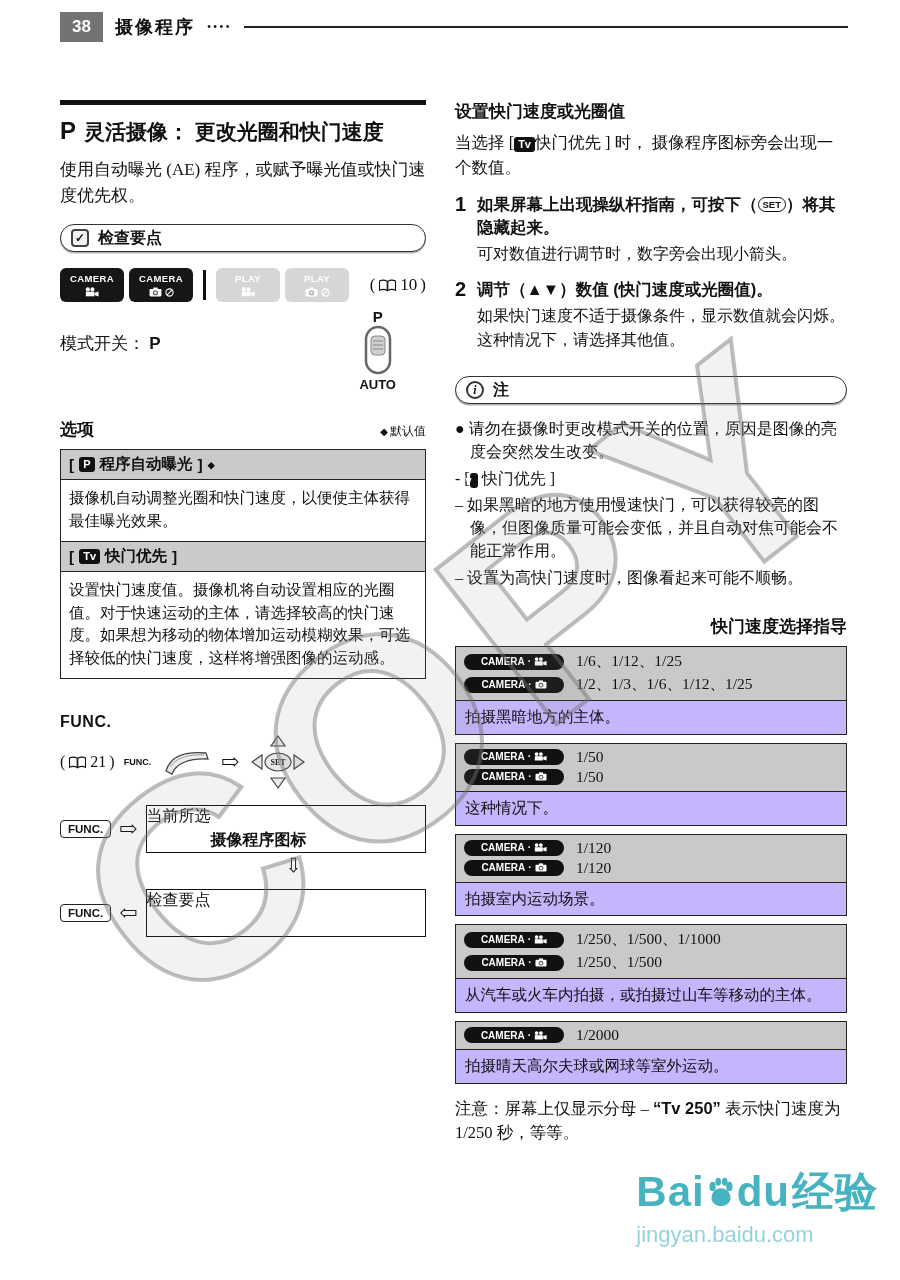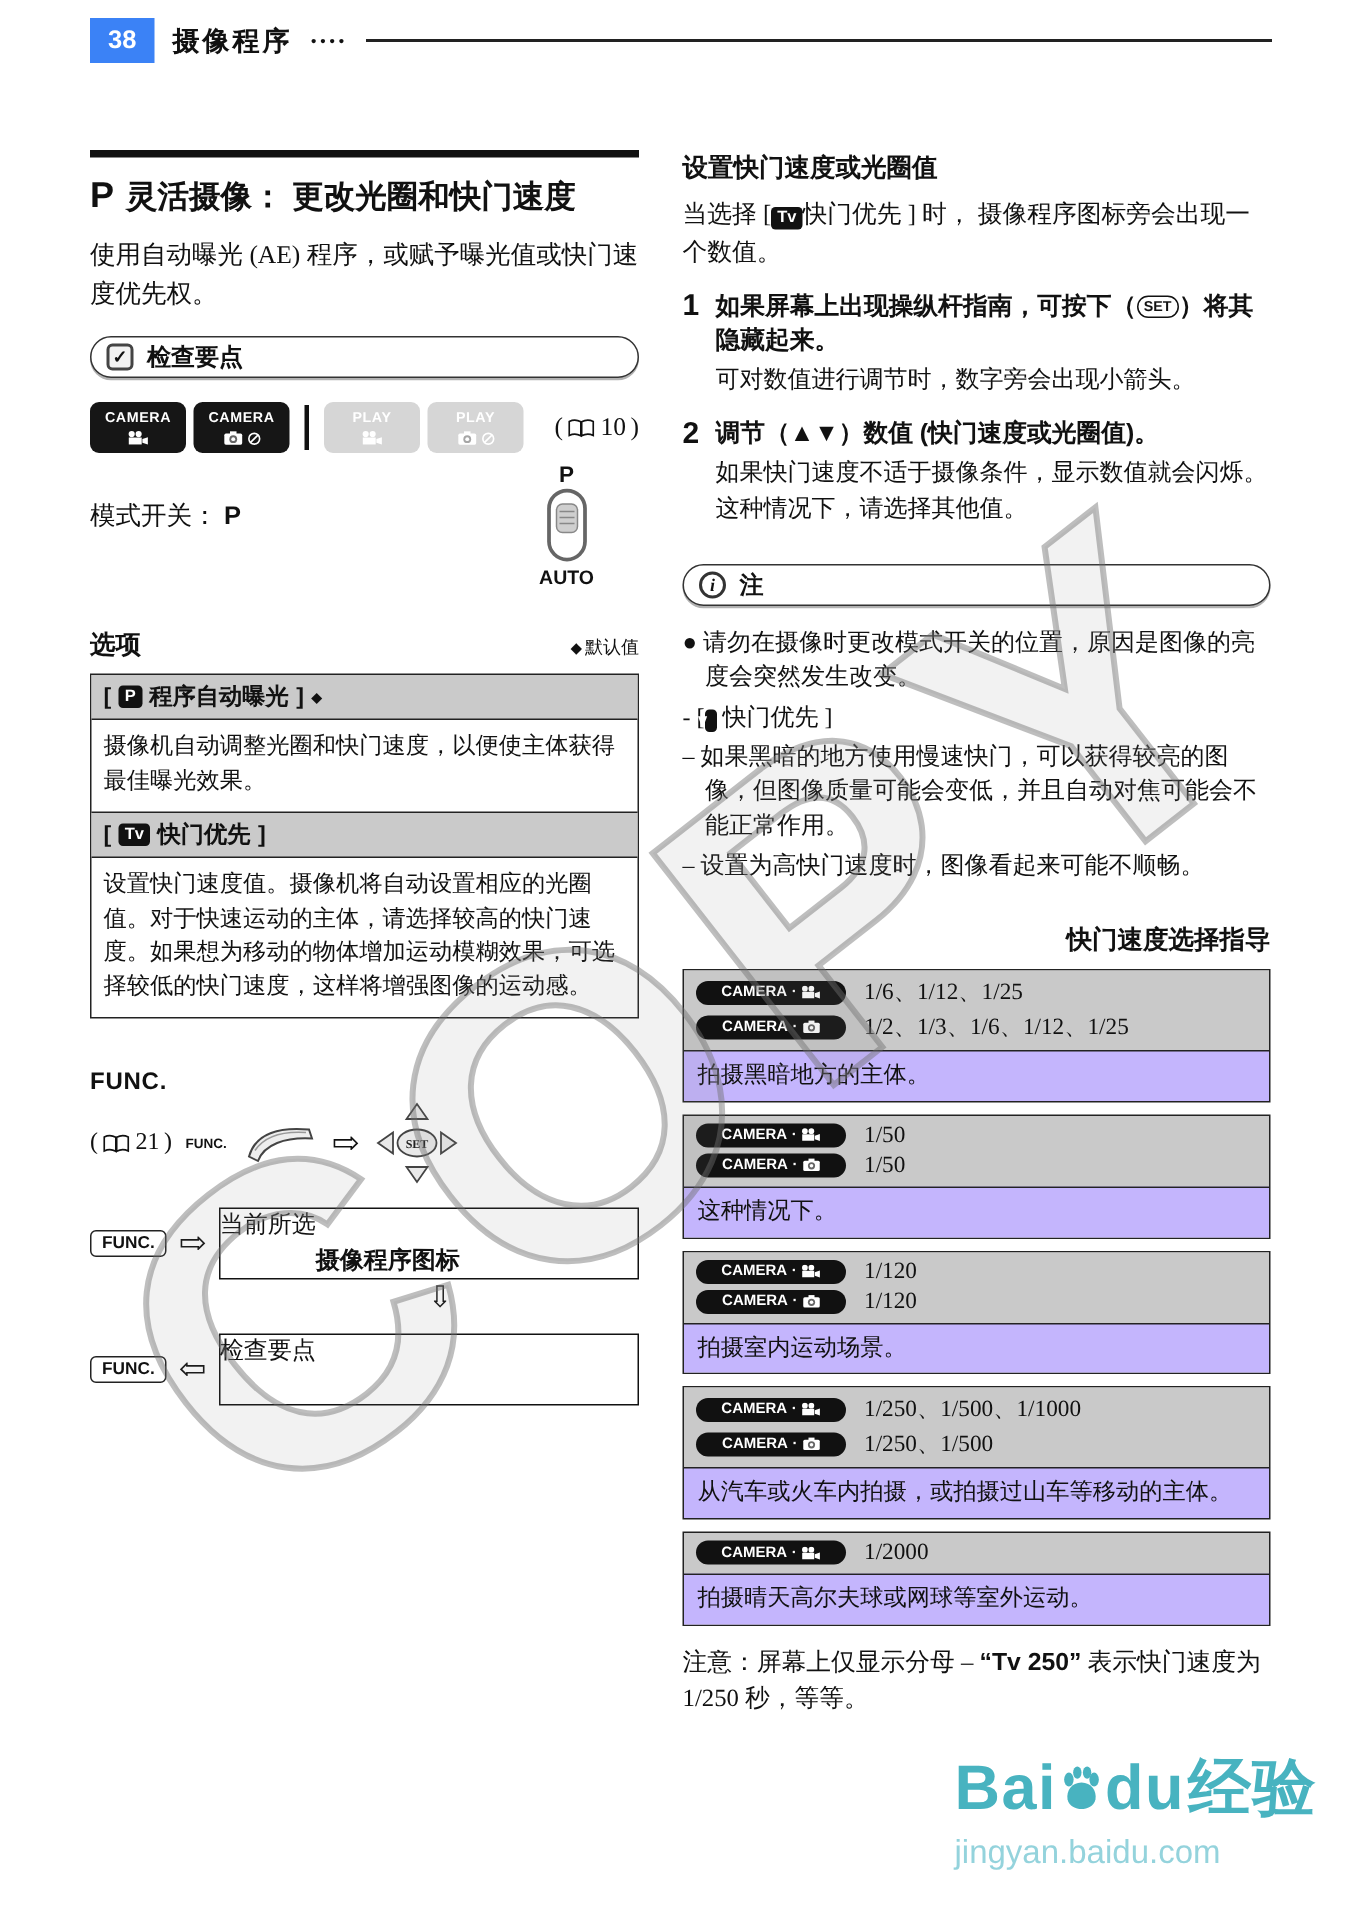--- a/index.html
+++ b/index.html
@@ -4,21 +4,21 @@
 <style>
   * { margin:0; padding:0; box-sizing:border-box; }
   html,body { width:900px; height:1280px; }
   body {
     position:relative; overflow:hidden; background:#fff; color:#111;
     font-family:"Liberation Serif","DejaVu Serif",serif;
   }
 
   
   .hdr { position:absolute; top:12px; left:60px; right:52px; display:flex; align-items:center; gap:12px; }
-  .pagenum { background:#3b82f6; color:#fff; font:bold 17px "Liberation Sans",sans-serif; padding:5px 12px; }
+  .pagenum { background:#737373; color:#fff; font:bold 17px "Liberation Sans",sans-serif; padding:5px 12px; }
   .hdr-title { font:bold 18px "Liberation Sans",sans-serif; letter-spacing:2px; }
   .hdr-dots { font-size:12px; letter-spacing:2px; margin-top:1px; }
   .hdr-line { flex:1; height:1.5px; background:#222; }
 
   
   .col-left  { position:absolute; left:60px;  top:100px; width:366px; }
   .col-right { position:absolute; left:455px; top:100px; width:392px; }
 
   
   .sec-rule { border-top:4px solid #111; height:3px; border-bottom:1.4px solid #111; margin-bottom:10px; }

